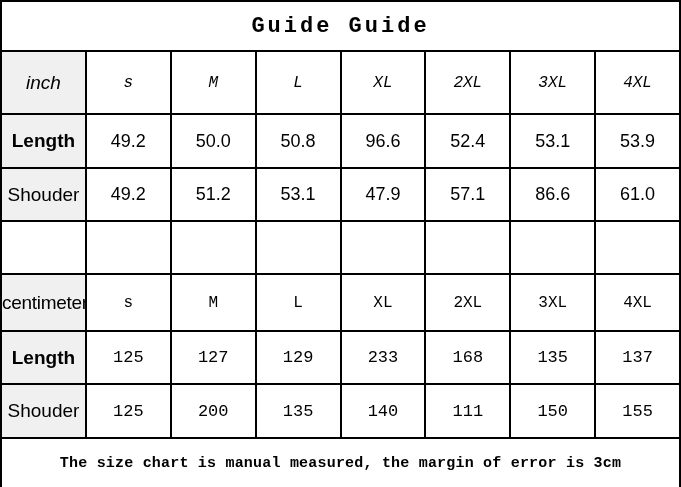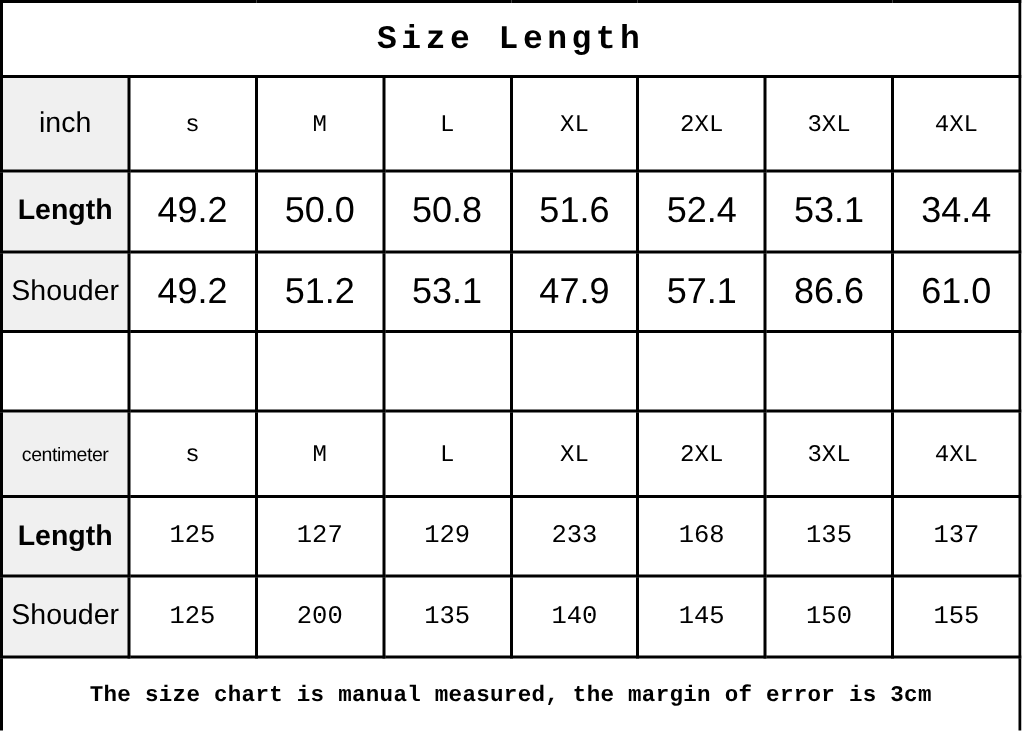--- a/index.html
+++ b/index.html
@@ -17,87 +17,87 @@
     background: #ffffff;
   }
   td {
     border: 2px solid #000000;
     text-align: center;
     vertical-align: middle;
     overflow: hidden;
     white-space: nowrap;
   }
   tr.r-title   { height: 50px; }
-  tr.r-sizes-a { height: 63px; }
+  tr.r-sizes-a { height: 63px; font-style: italic; }
   tr.r-len-a   { height: 54px; }
   tr.r-sho-a   { height: 53px; }
   tr.r-empty   { height: 53px; }
   tr.r-sizes-b { height: 57px; }
   tr.r-len-b   { height: 53px; }
   tr.r-sho-b   { height: 54px; }
   tr.r-footer  { height: 51px; border-radius: 16px; }
 
   .title-cell {
     font-family: "Liberation Mono", monospace;
     font-weight: bold;
     font-size: 22px;
     letter-spacing: 3px;
   }
   .label-cell {
     background: #f0f0f0;
     font-size: 19px;
   }
   .label-cell.bold { font-weight: bold; }
-  .label-cell.tight { font-size: 13px; letter-spacing: -0.3px; }
+  .label-cell.tight { font-size: 19px; letter-spacing: -0.3px; }
   .size-cell {
     font-family: "Liberation Mono", monospace;
     font-size: 16px;
   }
-  .num-sans { font-size: 24px; }
+  .num-sans { font-size: 18px; }
   .num-mono {
     font-family: "Liberation Mono", monospace;
     font-size: 17px;
     margin-top: 28px;
   }
   .footer-cell {
     font-family: "Liberation Mono", monospace;
     font-weight: bold;
     font-size: 15px;
     letter-spacing: 0.2px;
   }
 </style>
 </head>
 <body>
 
 <table class="size-guide">
   <tbody>
       <tr class="r-title">
-    <td colspan="8" class="title-cell">Size Length</td>
+    <td colspan="8" class="title-cell">Guide Guide</td>
   </tr>
 
   <tr class="r-sizes-a">
     <td class="label-cell">inch</td>
     <td class="size-cell">s</td>
     <td class="size-cell">M</td>
     <td class="size-cell">L</td>
     <td class="size-cell">XL</td>
     <td class="size-cell">2XL</td>
     <td class="size-cell">3XL</td>
     <td class="size-cell">4XL</td>
   </tr>
 
   <tr class="r-len-a">
     <td class="label-cell bold">Length</td>
     <td class="num-sans">49.2</td>
     <td class="num-sans">50.0</td>
     <td class="num-sans">50.8</td>
-    <td class="num-sans">51.6</td>
+    <td class="num-sans">96.6</td>
     <td class="num-sans">52.4</td>
     <td class="num-sans">53.1</td>
-    <td class="num-sans">34.4</td>
+    <td class="num-sans">53.9</td>
   </tr>
 
   <tr class="r-sho-a">
     <td class="label-cell">Shouder</td>
     <td class="num-sans">49.2</td>
     <td class="num-sans">51.2</td>
     <td class="num-sans">53.1</td>
     <td class="num-sans">47.9</td>
     <td class="num-sans">57.1</td>
     <td class="num-sans">86.6</td>
@@ -136,21 +136,21 @@
     <td class="num-mono">135</td>
     <td class="num-mono">137</td>
   </tr>
 
   <tr class="r-sho-b">
     <td class="label-cell">Shouder</td>
     <td class="num-mono">125</td>
     <td class="num-mono">200</td>
     <td class="num-mono">135</td>
     <td class="num-mono">140</td>
-    <td class="num-mono">145</td>
+    <td class="num-mono">111</td>
     <td class="num-mono">150</td>
     <td class="num-mono">155</td>
   </tr>
 
   <tr class="r-footer">
     <td colspan="8" class="footer-cell">The size chart is manual measured, the margin of error is 3cm</td>
   </tr>
 </tbody>
   </table>
 

